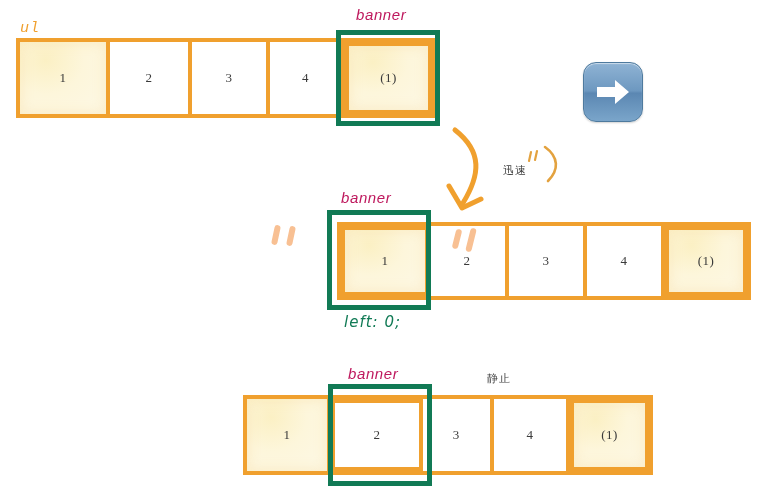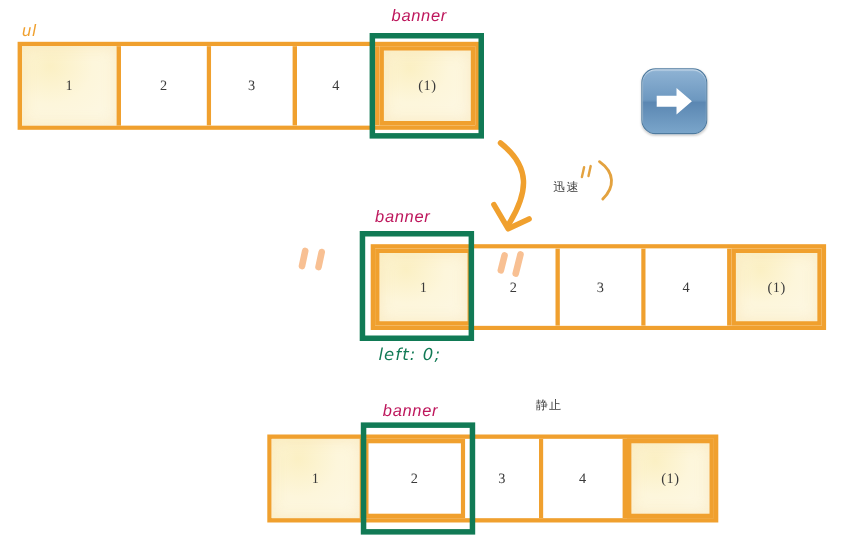--- a/index.html
+++ b/index.html
@@ -78,21 +78,21 @@
     font-size: 15px;
     font-style: italic;
     letter-spacing: 0.6px;
     z-index: 7;
     white-space: nowrap;
   }
 
   .ul-label {
     position: absolute;
     color: #f0a02e;
-    font-family: Liberation Sans, sans-serif;
+    font-family: Liberation Mono, monospace;
     font-size: 15px;
     font-style: italic;
     letter-spacing: 1px;
     z-index: 7;
   }
 
   .css-note {
     position: absolute;
     color: #117a55;
     font-family: "DejaVu Sans", sans-serif;
@@ -218,21 +218,21 @@
 
   <div class="cn-note" style="left:489px; top:163px;margin-left:14px;">迅速</div>
 
   <div class="tick-mark" style="left:273px; top:225px; transform:rotate(12deg);"></div>
   <div class="tick-mark" style="left:288px; top:226px; transform:rotate(12deg);"></div>
   <div class="tick-mark" style="left:454px; top:229px; transform:rotate(14deg);"></div>
   <div class="tick-mark" style="left:468px; top:228px; transform:rotate(14deg); height:24px;"></div>
 
   <div class="banner-label" style="left:348px; top:365px;">banner</div>
 
-  <div class="cn-note" style="left:487px; top:361px;">静止</div>
+  <div class="cn-note" style="left:487px; top:371px;">静止</div>
 
   <div class="ul-row" style="left:243px; top:395px; width:410px; height:80px;">
     <div class="li-cell filled" style="width:85px;">
       <span class="li-label">1</span>
     </div>
     <div class="li-cell boxed" style="width:93px;">
       <span class="li-label">2</span>
     </div>
     <div class="li-cell" style="width:72px;">
       <span class="li-label">3</span>

